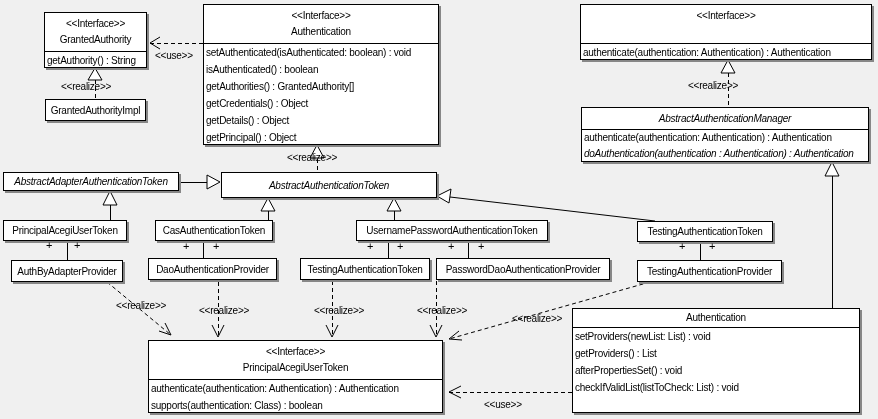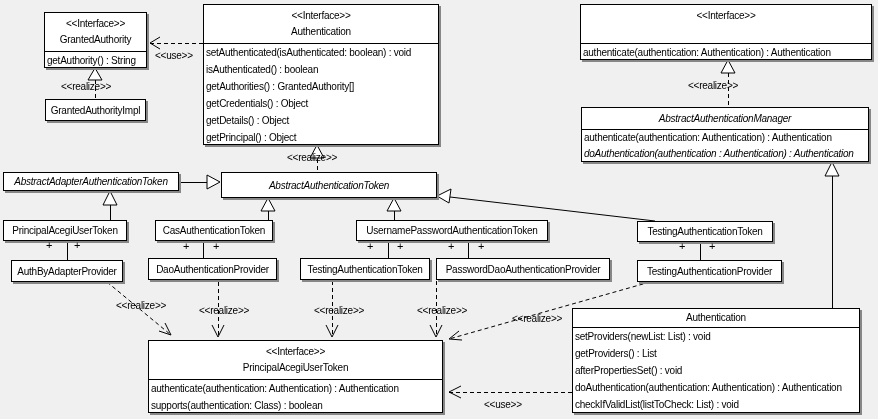--- a/index.html
+++ b/index.html
@@ -225,21 +225,20 @@
   </div>
 
   <div class="cls" style="left:572px;top:308px;width:288px;height:105px">
     <div class="hdr" style="height:17px;padding-top:1px">
       <div class="nm" style="height:16px;line-height:16px">Authentication</div>
     </div>
     <div class="methods">
       <div class="m">setProviders(newList: List) : void</div>
       <div class="m">getProviders() : List</div>
       <div class="m">afterPropertiesSet() : void</div>
-      <div class="m">doAuthentication(authentication: Authentication) : Authentication</div>
       <div class="m">checkIfValidList(listToCheck: List) : void</div>
     </div>
   </div>
 
   <span class="lbl" style="left:155px;top:50px">&lt;&lt;use&gt;&gt;</span>
   <span class="lbl" style="left:484px;top:399px">&lt;&lt;use&gt;&gt;</span>
 
   <span class="lbl" style="left:61px;top:81px">&lt;&lt;realize&gt;&gt;</span>
   <span class="lbl" style="left:688px;top:80px">&lt;&lt;realize&gt;&gt;</span>
   <span class="lbl" style="left:287px;top:152px">&lt;&lt;realize&gt;&gt;</span>

